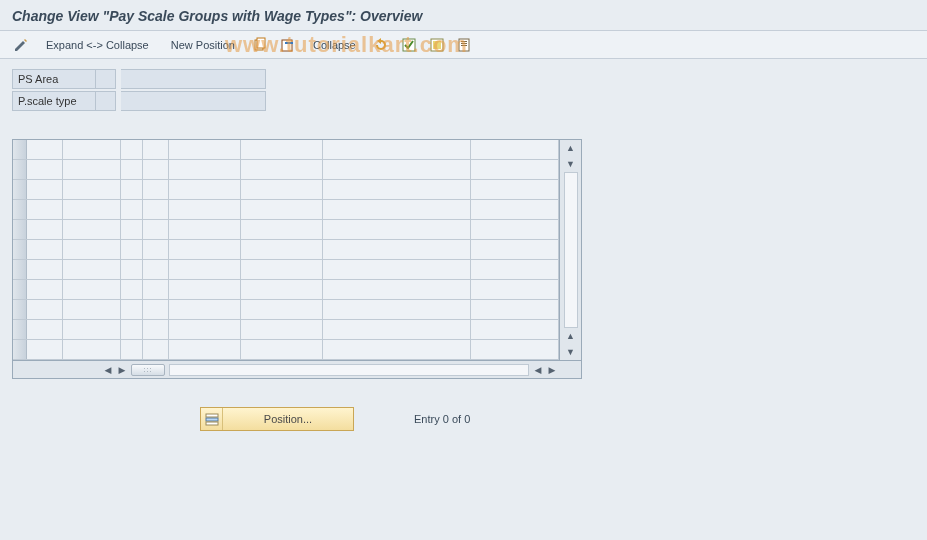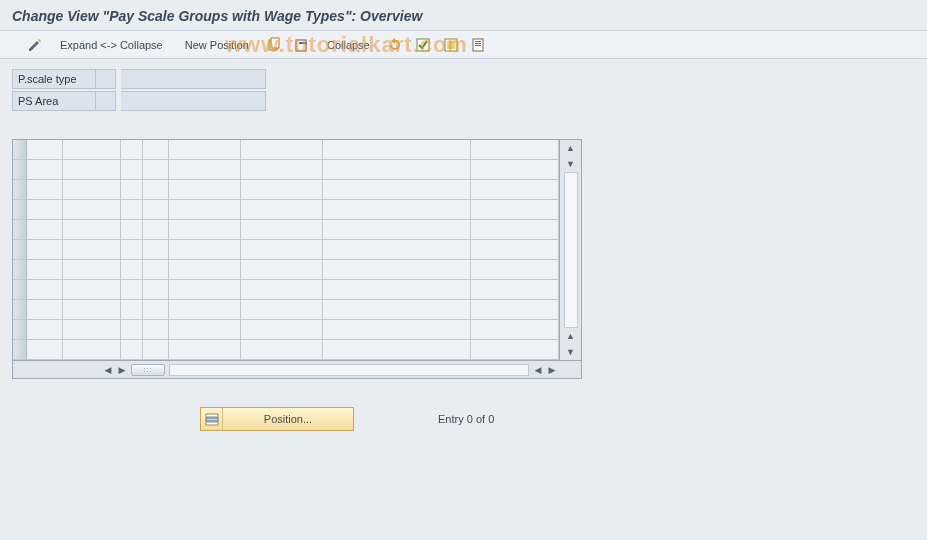--- a/index.html
+++ b/index.html
@@ -17,21 +17,21 @@
       font-size: 14px;
       font-style: italic;
       font-weight: bold;
       color: #3a4a5a;
       border-bottom: 1px solid #c5ced8;
     }
     .toolbar {
       display: flex;
       align-items: center;
       gap: 6px;
-      padding: 4px 24px;
+      padding: 4px 10px;
       border-bottom: 1px solid #c5ced8;
       background: #eef2f6;
       height: 28px;
     }
     .toolbar .tb-btn {
       display: inline-flex;
       align-items: center;
       justify-content: center;
       height: 20px;
       padding: 0 3px;
@@ -190,21 +190,21 @@
     .hs-track {
       flex: 1;
       height: 12px;
       background: #f4f6f9;
       border: 1px solid #c0cad4;
       margin: 0 2px;
     }
     .footer-area {
       display: flex;
       align-items: center;
-      gap: 84px;
+      gap: 60px;
       margin-top: 28px;
       padding-left: 200px;
     }
     .position-btn {
       display: flex;
       align-items: center;
       height: 24px;
       border: 1px solid #c9a656;
       background: linear-gradient(#fff4cf, #f4de9f);
       cursor: pointer;
@@ -295,26 +295,26 @@
         <rect x="4" y="6" width="6" height="1" fill="#7a6a4a"></rect>
         <rect x="4" y="8" width="6" height="1" fill="#7a6a4a"></rect>
       </svg>
   </span>
 </div>
 
 <div class="watermark">www.tutorialkart.com</div>
 
 <div class="filter-area">
   <div class="filter-row">
-    <div class="filter-label">P.scale type</div>
+    <div class="filter-label">PS Area</div>
     <div class="filter-code"></div>
     <div class="filter-desc"></div>
   </div>
   <div class="filter-row">
-    <div class="filter-label">PS Area</div>
+    <div class="filter-label">P.scale type</div>
     <div class="filter-code"></div>
     <div class="filter-desc"></div>
   </div>
 </div>
 
 <div class="table-wrap">
   <div class="table-body">
     <div class="rows-area">
 
       <div class="table-row">

